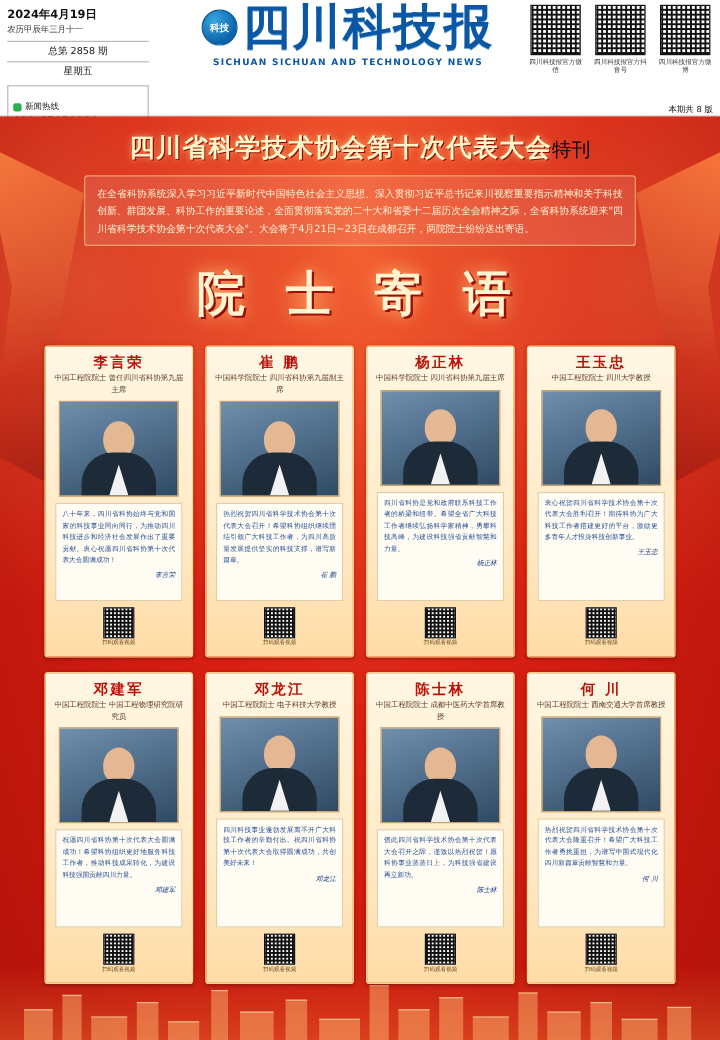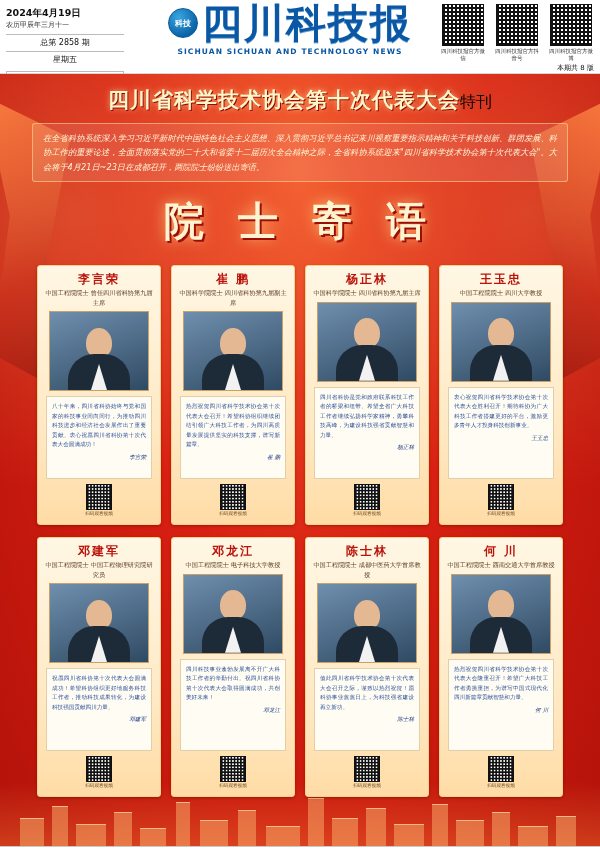--- a/index.html
+++ b/index.html
@@ -7,21 +7,21 @@
     width: 600px; height: 867px;
     font-family: "DejaVu Sans", "Liberation Sans", sans-serif;
     background: #ffffff;
     overflow: hidden;
     position: relative;
   }
   .page { width: 600px; height: 867px; position: relative; background:#fff; }
 
   
   .masthead {
-    height: 74px; position: relative; border-bottom: 1px solid #d8d8d8;
+    height: 97px; position: relative; border-bottom: 1px solid #d8d8d8;
     padding: 4px 6px 0 6px;
   }
   .mh-left {
     position: absolute; left: 6px; top: 6px; width: 118px;
     font-size: 8px; color: #222; line-height: 1.45;
   }
   .mh-date { font-size: 9.5px; font-weight: bold; color:#111; }
   .mh-lunar { font-size: 7px; color:#333; }
   .mh-issue-box {
     margin-top: 4px; border-top: 1px solid #bbb; border-bottom: 1px solid #bbb;
@@ -112,26 +112,26 @@
   
   .headline-wrap { position:relative; text-align:center; padding-top: 12px; z-index:3; }
   .headline {
     font-family: "DejaVu Serif","Liberation Serif", serif;
     font-weight: bold; font-size: 21px; letter-spacing: 1px;
     color: #fff6c9; white-space: nowrap;
     text-shadow: 1px 1px 0 #8e0b06, 0 0 6px rgba(255,230,150,.7);
   }
 
   .intro {
-    margin: 9px auto 0 auto; width: 536px;
+    margin: 9px auto 0 auto; width: 460px;
     background: rgba(255,255,255,0.1);
     border: 1px solid rgba(255,226,150,.55);
     border-radius: 3px;
     color: #fff3d6; font-size: 8.2px; line-height: 1.75; text-align: justify;
-    padding: 7px 10px; position:relative; z-index:3;font-style:italic;
+    padding: 7px 10px; position:relative; z-index:3;
   }
 
   .big-title {
     margin-top: 12px; text-align:center; position:relative; z-index:3;
   }
   .big-title span {
     font-family: "DejaVu Serif","Liberation Serif", serif;
     font-size: 40px; font-weight: bold; letter-spacing: 10px;
     color: #fff4cf;
     text-shadow: 2px 2px 0 #9b0d07, 0 0 14px rgba(255,220,140,.85);

